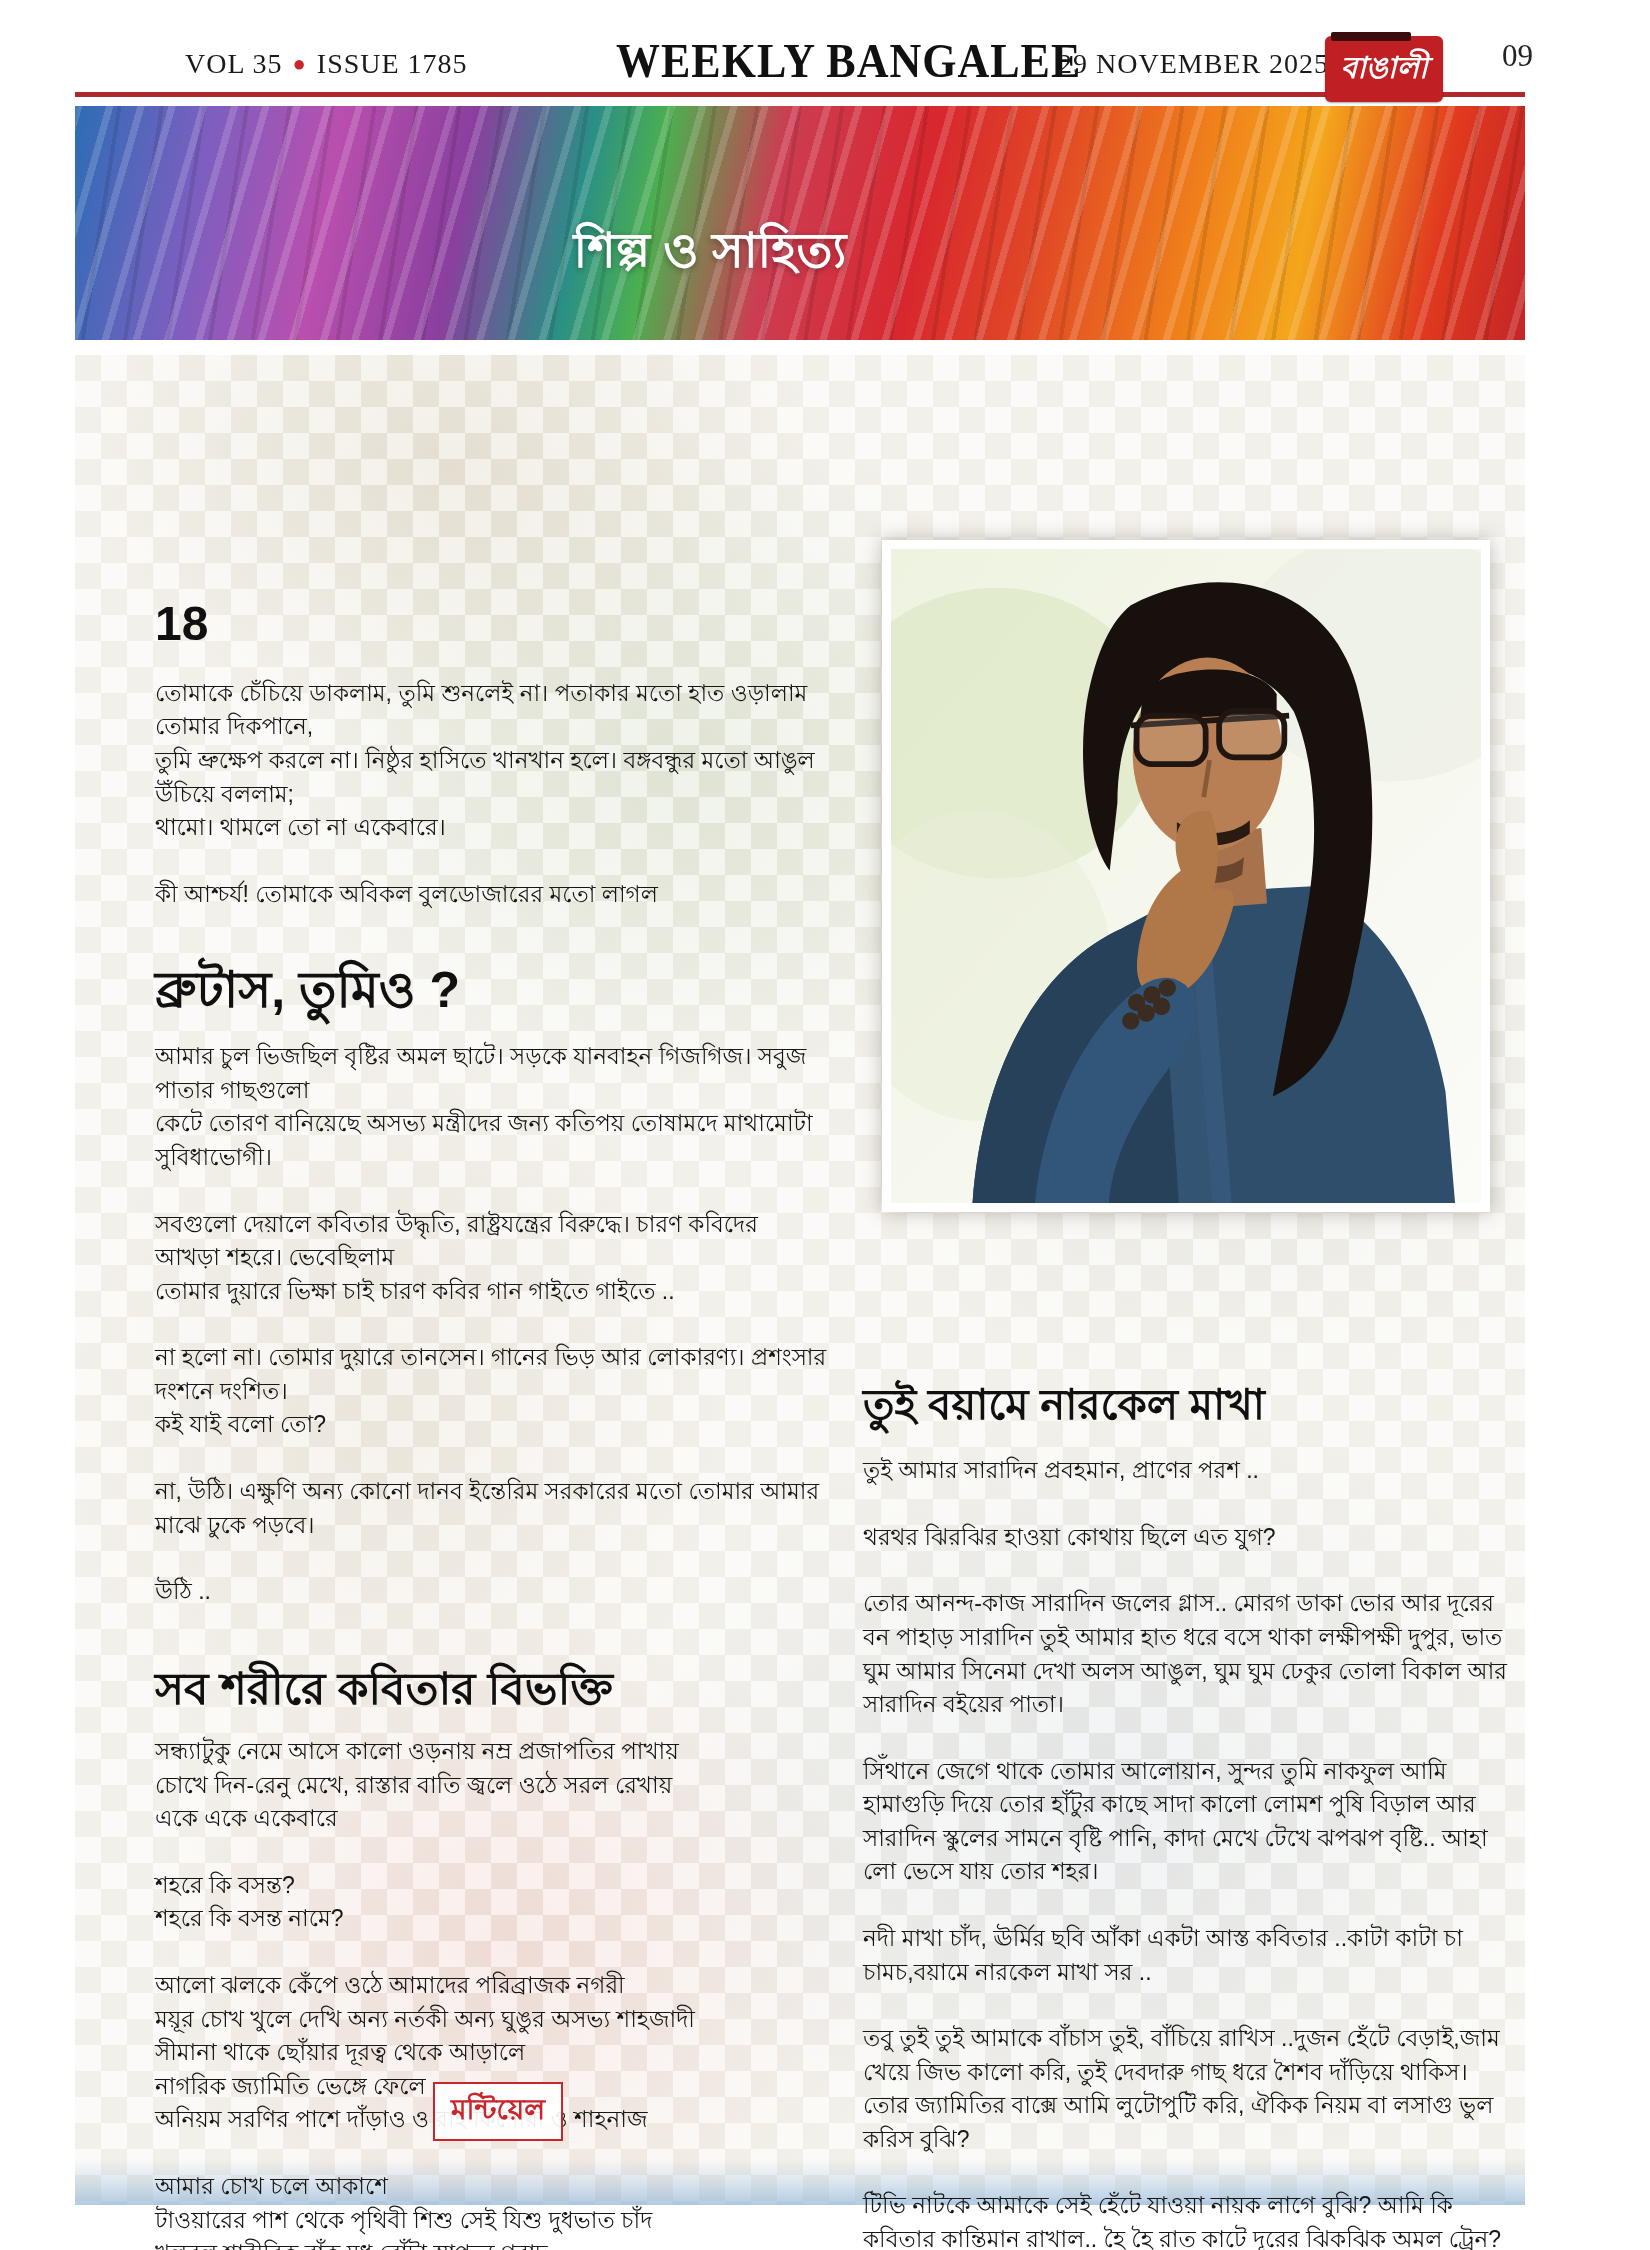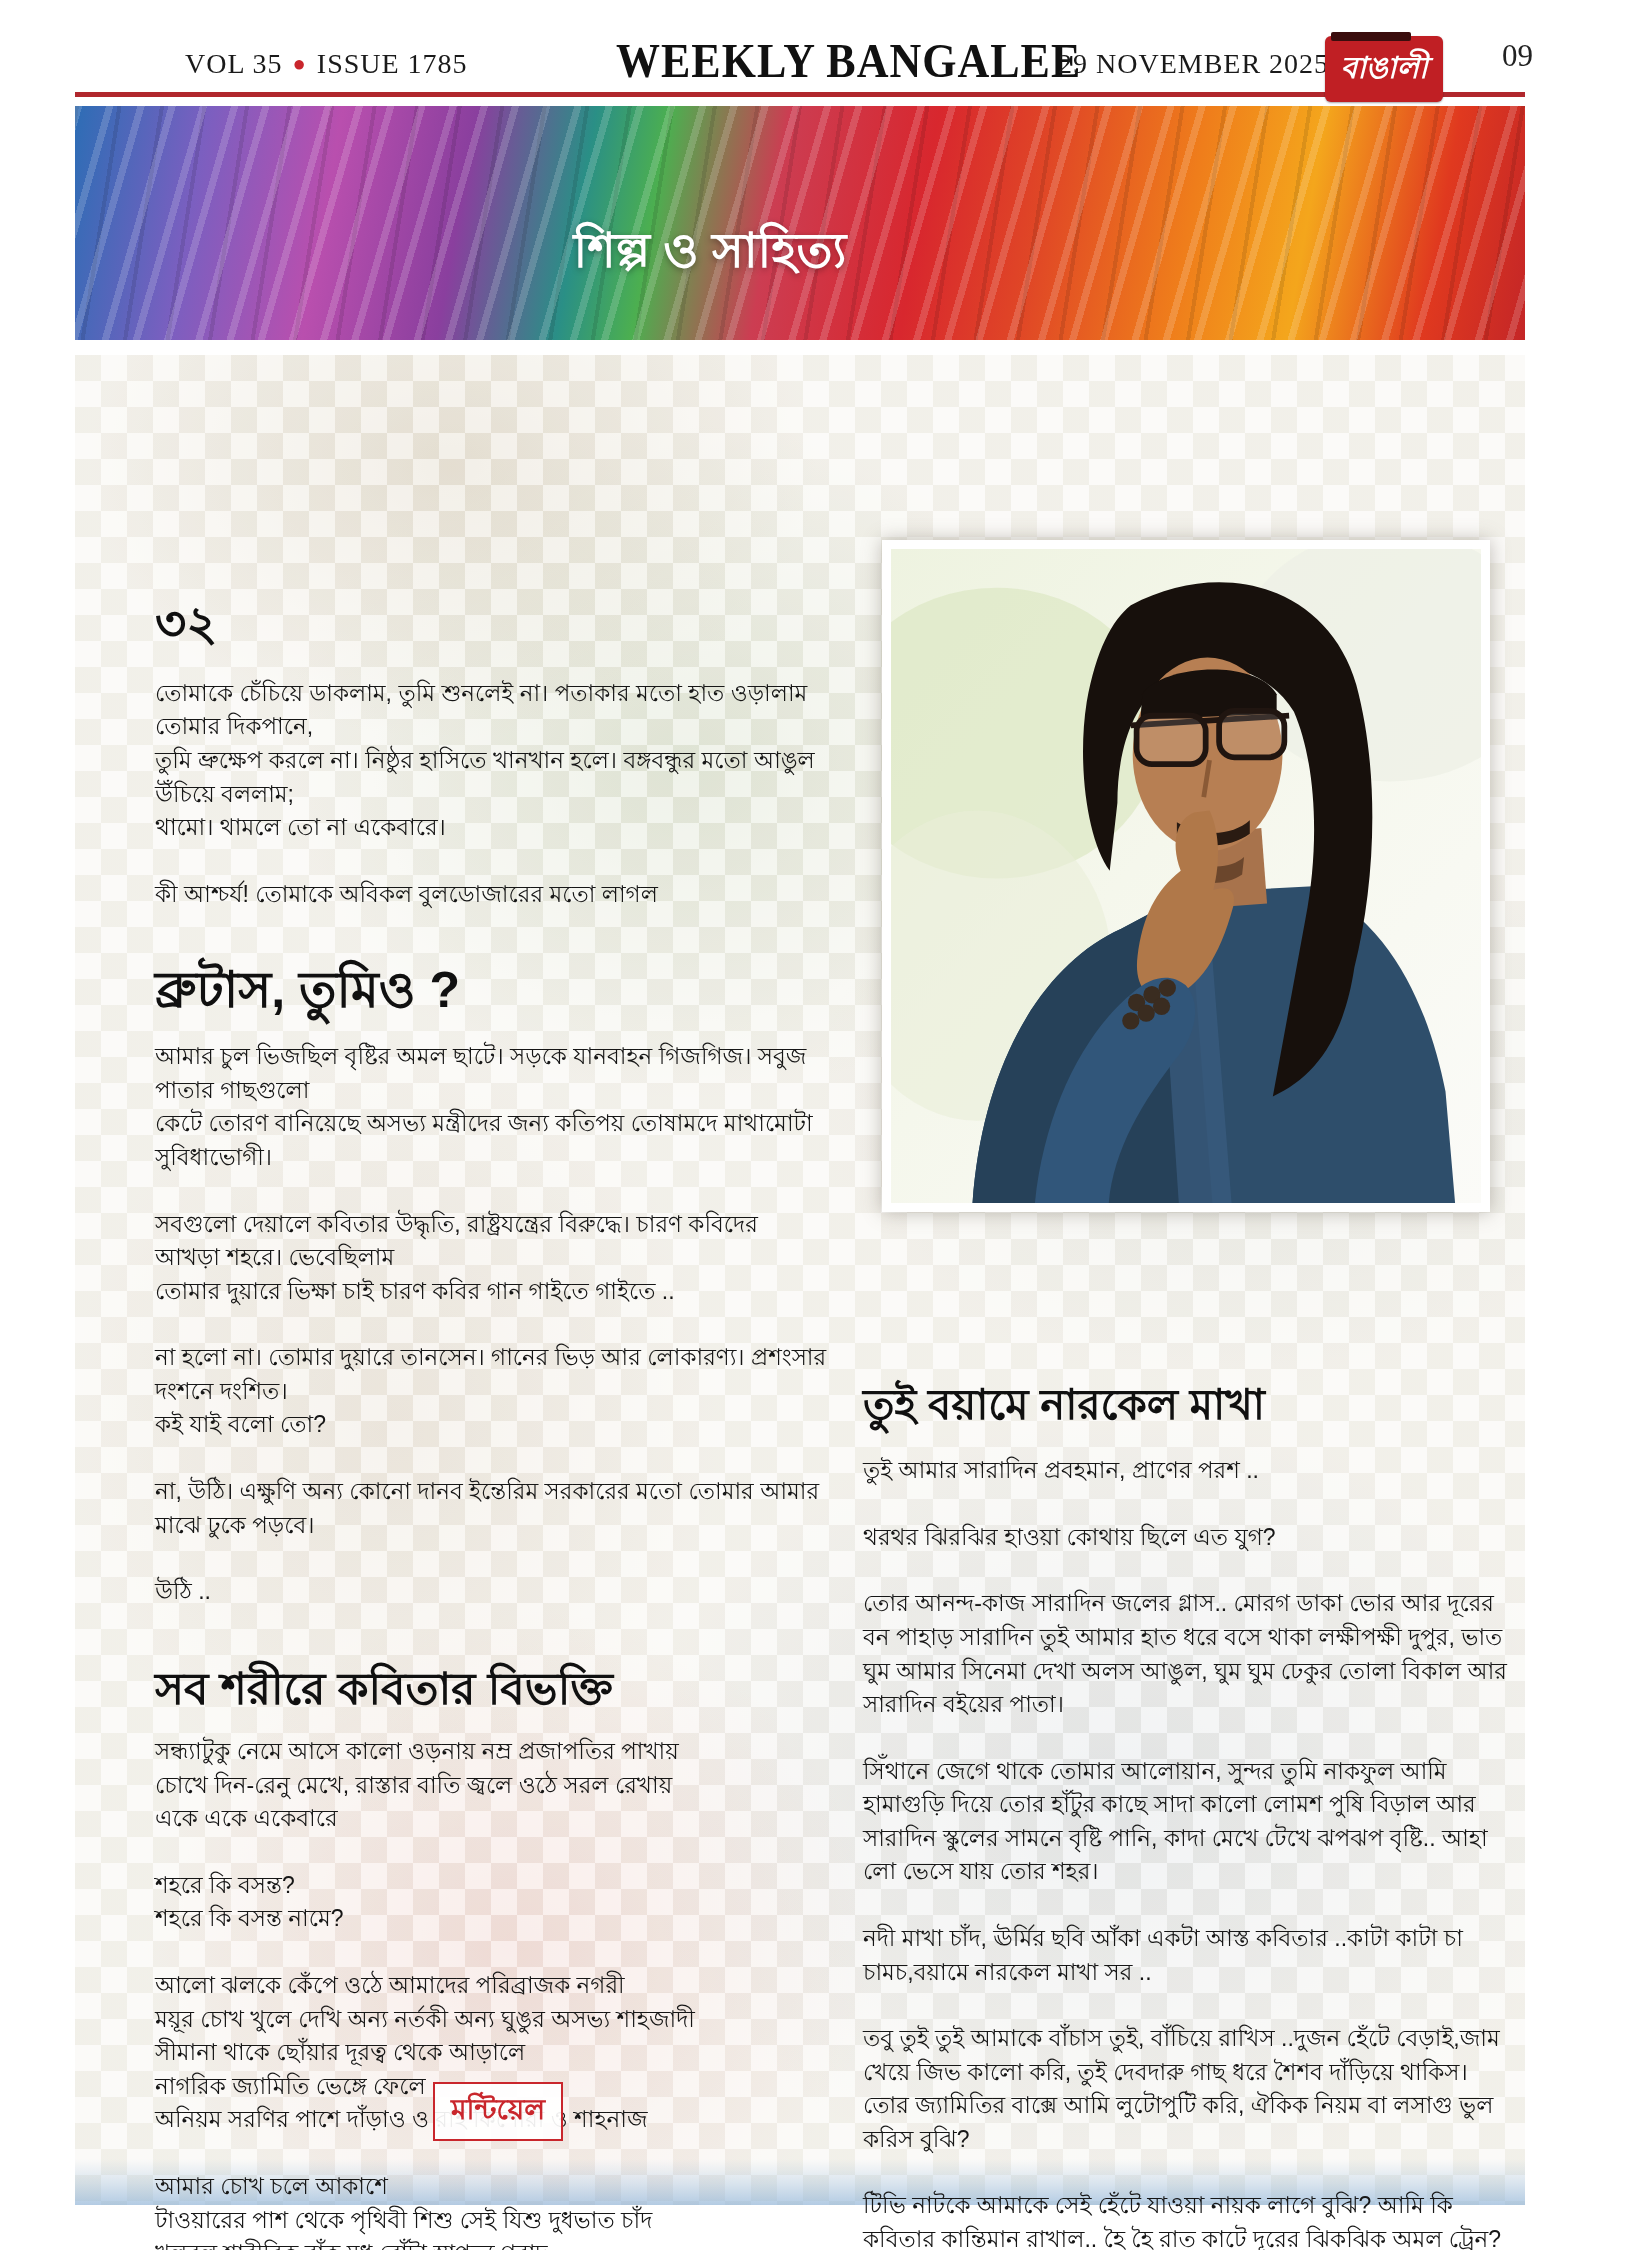--- a/index.html
+++ b/index.html
@@ -150,21 +150,21 @@
           <circle cx="272" cy="460" r="9"></circle>
           <circle cx="288" cy="453" r="9"></circle>
         <circle cx="250" cy="487" r="9"></circle>
           <circle cx="266" cy="479" r="9"></circle>
           <circle cx="282" cy="472" r="9"></circle>
       </g>
     </svg>
   </div>
 
   <div class="col-left">
-    <div class="poem-title t-num">৩২</div>
+    <div class="poem-title t-num">18</div>
     <p class="stanza">তোমাকে চেঁচিয়ে ডাকলাম, তুমি শুনলেই না। পতাকার মতো হাত ওড়ালাম তোমার দিকপানে,
 তুমি ভ্রুক্ষেপ করলে না। নিষ্ঠুর হাসিতে খানখান হলে। বঙ্গবন্ধুর মতো আঙুল উঁচিয়ে বললাম;
 থামো। থামলে তো না একেবারে।</p>
     <p class="stanza">কী আশ্চর্য! তোমাকে অবিকল বুলডোজারের মতো লাগল</p>
 
     <div class="poem-title t-big">ব্রুটাস, তুমিও ?</div>
     <p class="stanza">আমার চুল ভিজছিল বৃষ্টির অমল ছাটে। সড়কে যানবাহন গিজগিজ। সবুজ পাতার গাছগুলো
 কেটে তোরণ বানিয়েছে অসভ্য মন্ত্রীদের জন্য কতিপয় তোষামদে মাথামোটা সুবিধাভোগী।</p>
     <p class="stanza">সবগুলো দেয়ালে কবিতার উদ্ধৃতি, রাষ্ট্রযন্ত্রের বিরুদ্ধে। চারণ কবিদের আখড়া শহরে। ভেবেছিলাম
 তোমার দুয়ারে ভিক্ষা চাই চারণ কবির গান গাইতে গাইতে ..</p>

